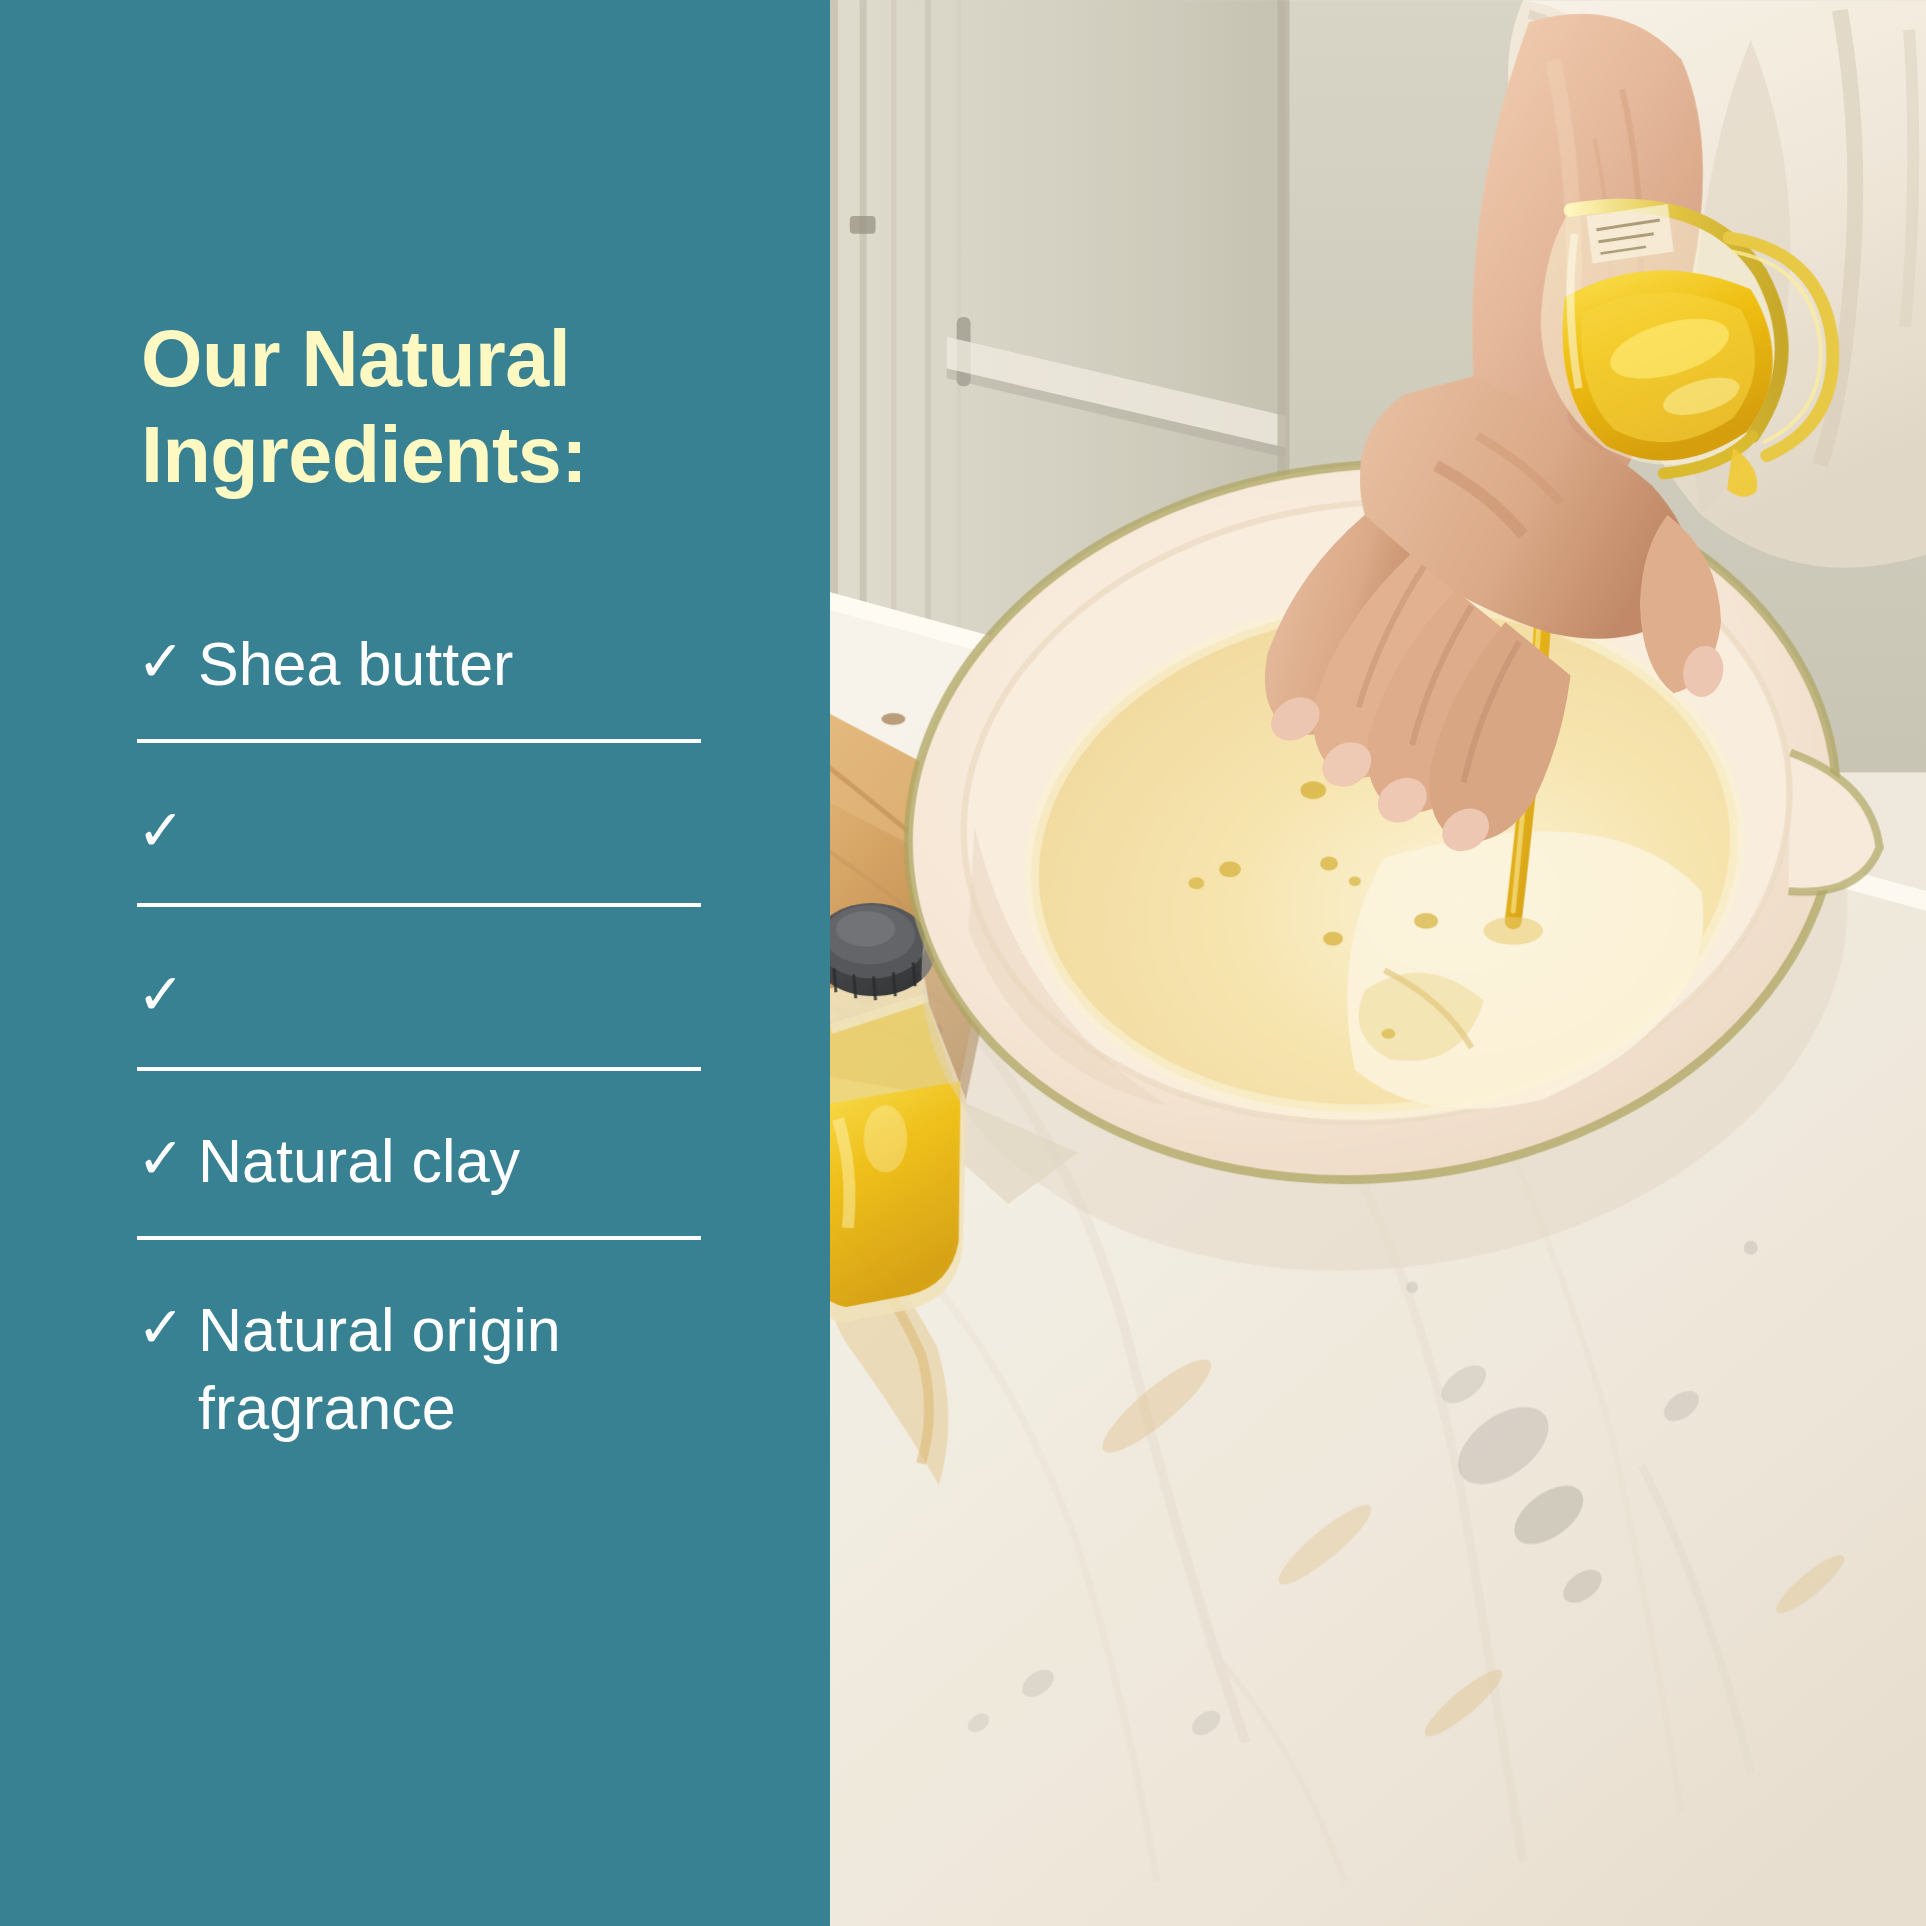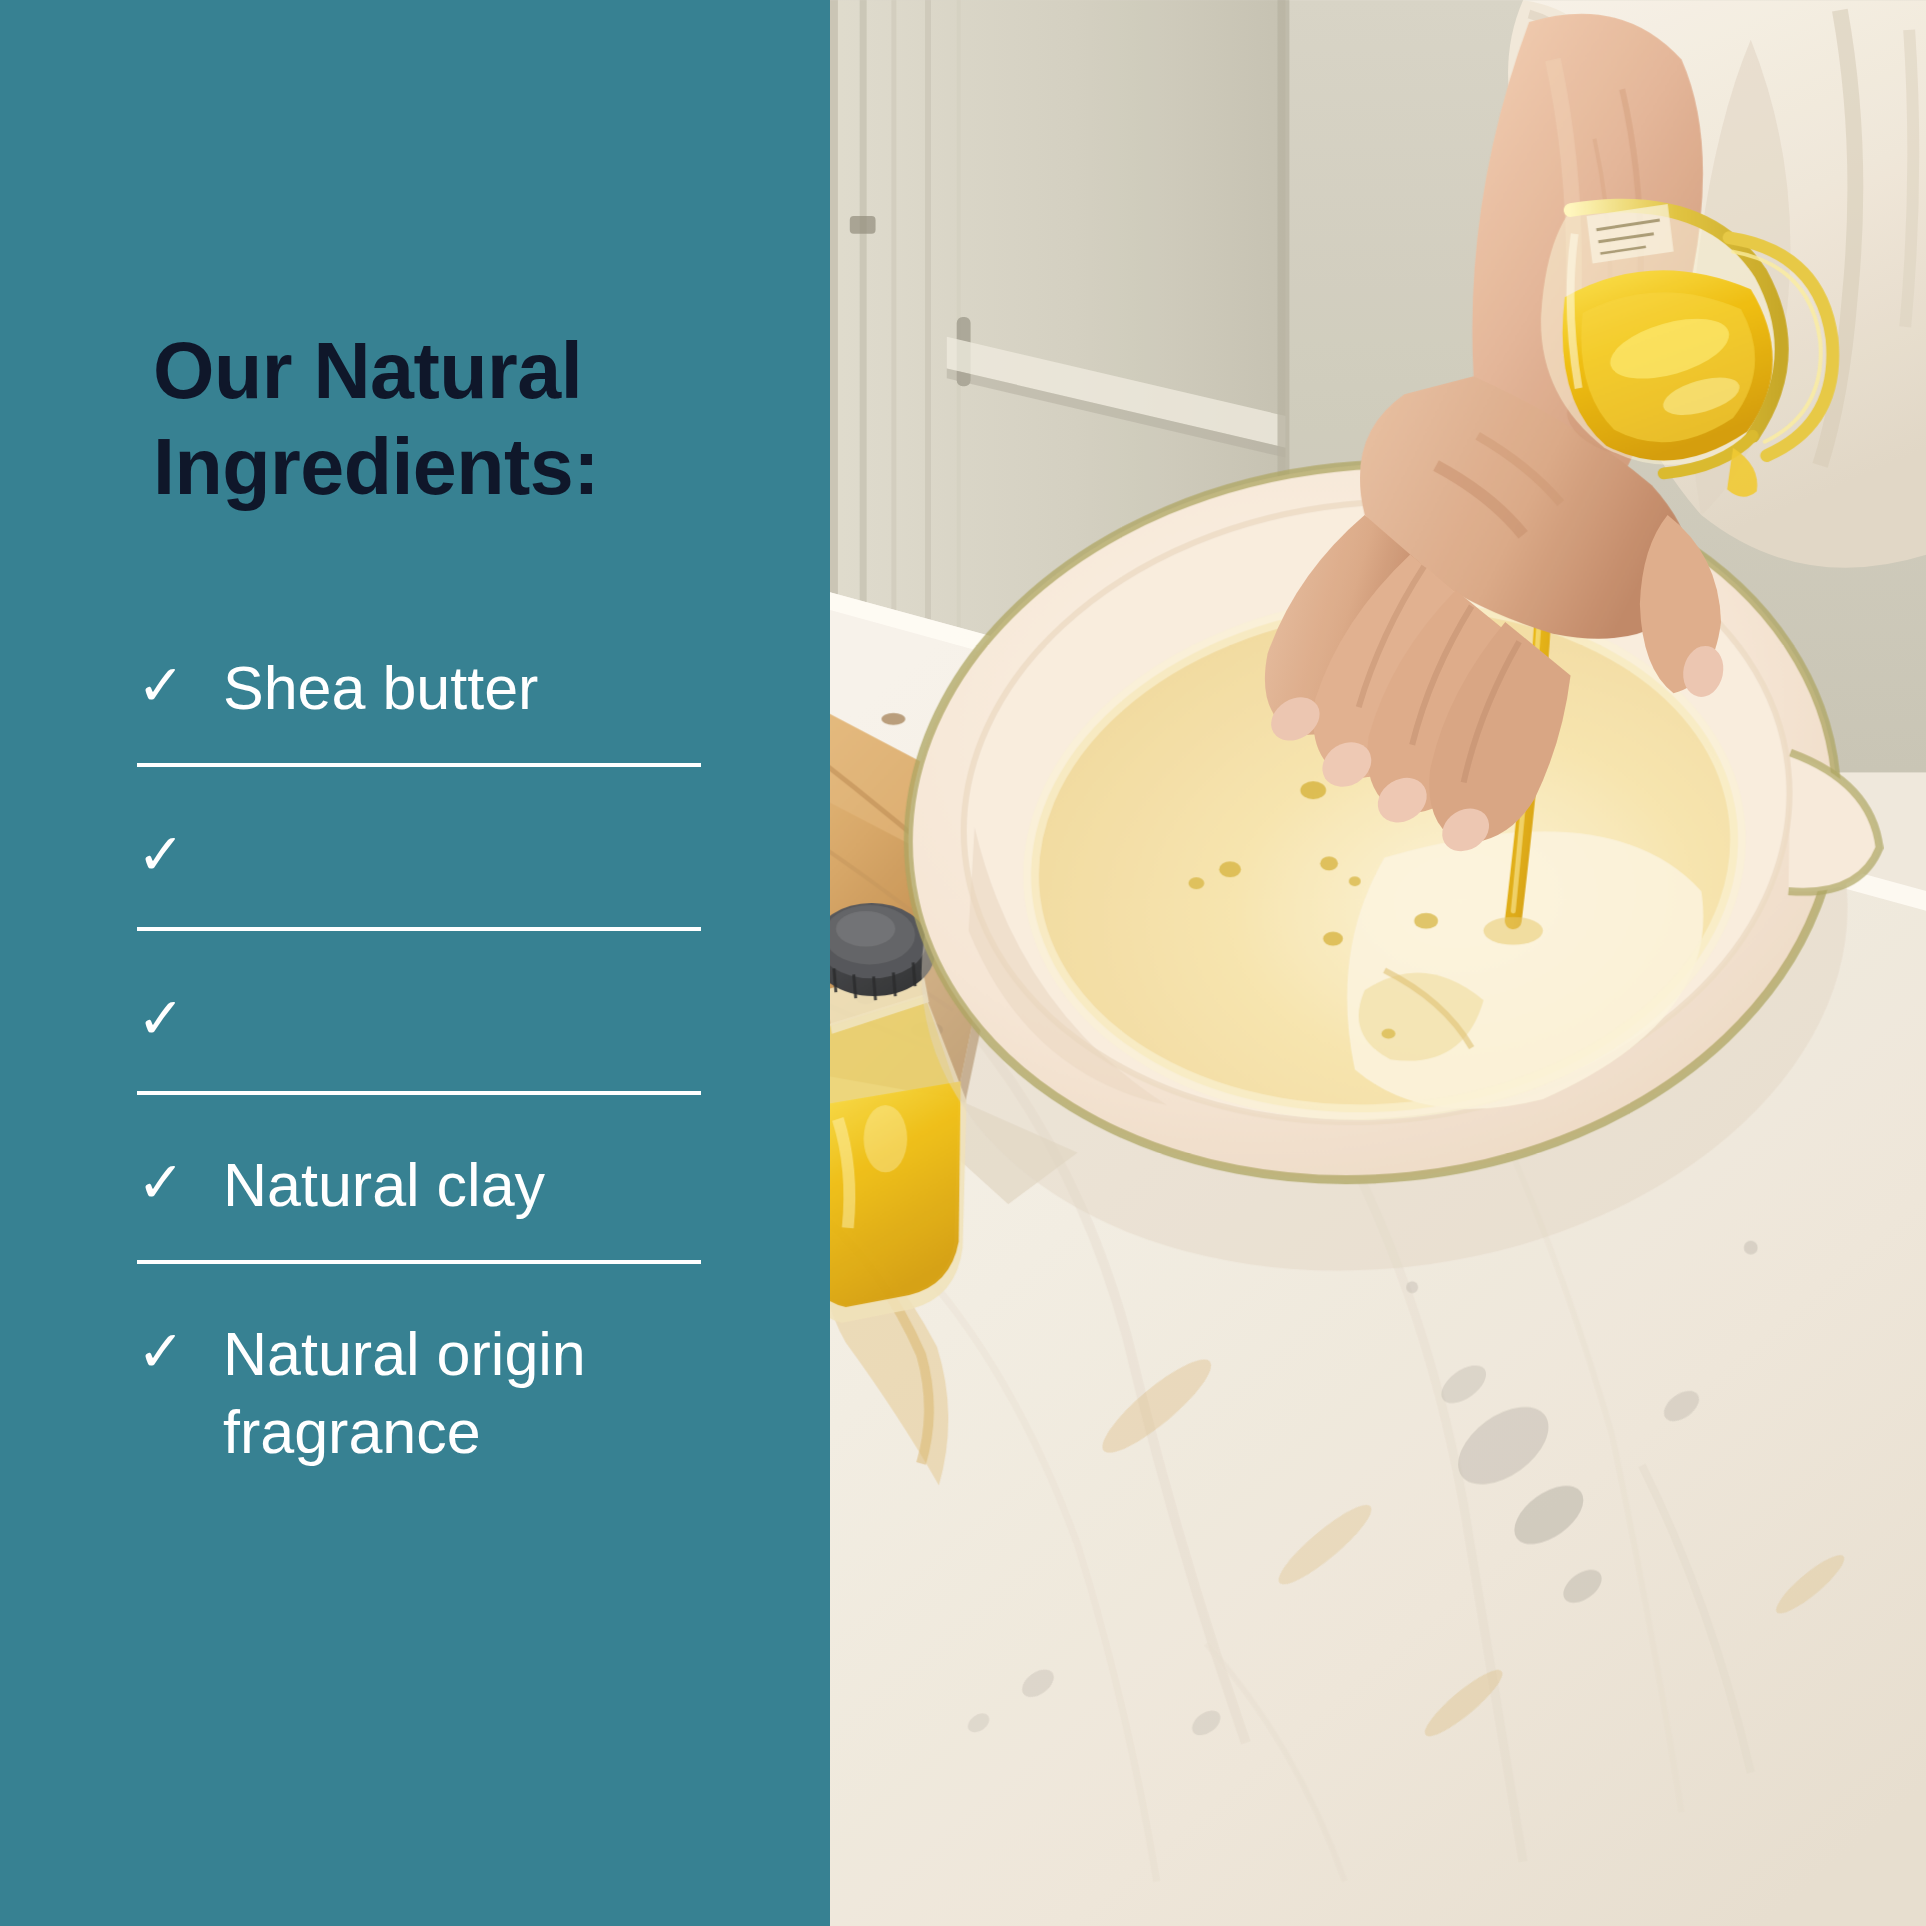--- a/index.html
+++ b/index.html
@@ -31,26 +31,26 @@
     flex: 0 0 830px;
     box-sizing: border-box;
     padding: 0 129px 0 137px;
     display: flex;
     flex-direction: column;
     justify-content: flex-start;
     z-index: 3;
   }
 
   #panel-title {
-    margin: 16px;
+    margin: 4px;
     padding-top: 307px;
     font-size: 79px;
     line-height: 1.22;
     font-weight: bold;
-    color: #0f172a;
+    color: #fef9c3;
     letter-spacing: -0.5px;
     max-width: 554px;
   }
 
   #ingredient-list {
     list-style: none;
     margin: 0;
     padding: 0;
     margin-top: 117px;
   }
@@ -77,21 +77,20 @@
     display: inline-block;
     width: 61px;
     font-size: 57px;
     line-height: 1.28;
     color: #ffffff;
     font-weight: 500;
   }
   .ingredient-label {
     flex: 1 1 auto;
     max-width: 465px;
-    margin-left: 25px;
   }
 
   
   #photo {
     position: relative;
     width: 1097px;
     height: 1927px;
     flex: 0 0 1097px;
     overflow: hidden;
     background: #efe8de;

